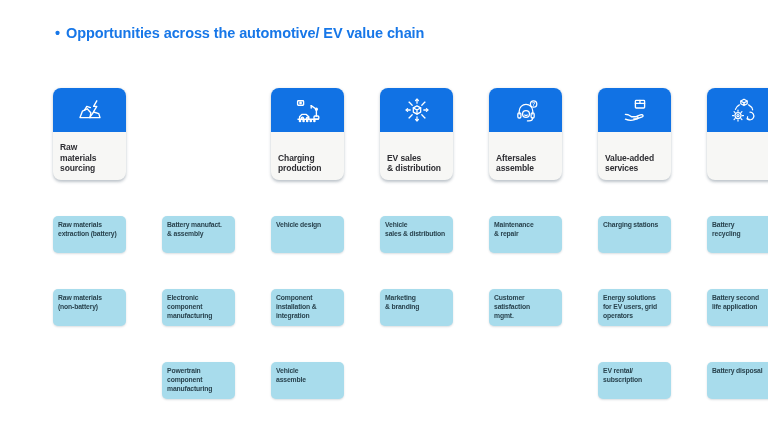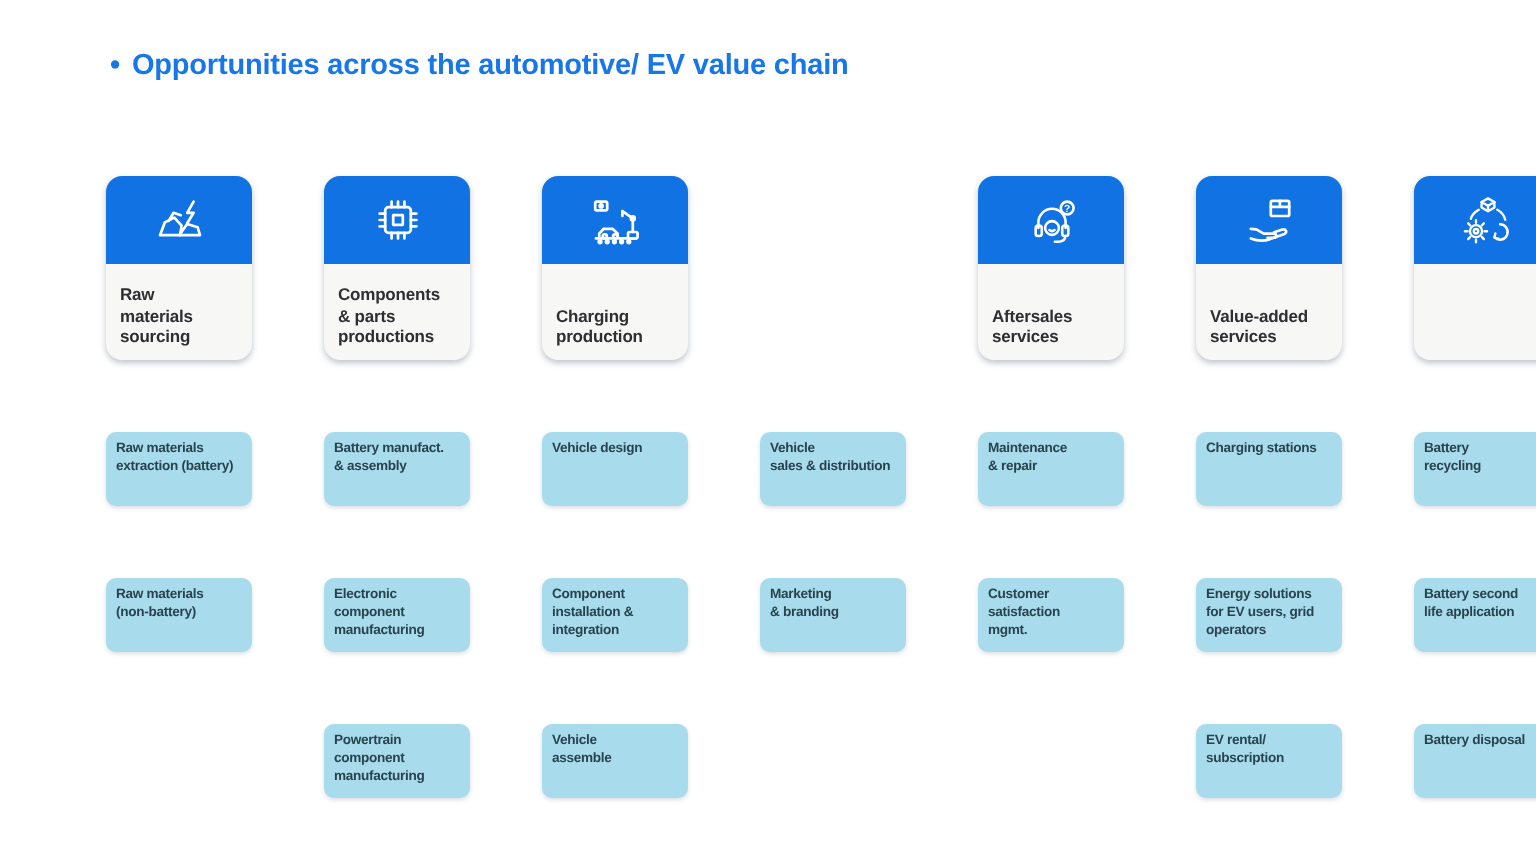--- a/index.html
+++ b/index.html
@@ -48,32 +48,20 @@
           <path d="M13 20.5 L16 15.5 L20.5 17"></path>
           <path d="M19.5 29.5 L24.5 22.5 L31 24.5 L32.5 29.5 Z"></path>
           <path d="M28.5 8.5 L24.5 15.5 L28.5 15.5 L24.5 22"></path>
         </svg>
       </div>
       <div class="hlabel">Raw
 materials
 sourcing</div>
     </div>
 
-    <div class="hcard gc2">
-      <div class="hicon">
-        <svg viewBox="0 0 40 40" width="32" height="32" fill="none" stroke="#fff" stroke-width="1.7" stroke-linecap="round" stroke-linejoin="round">
-          <rect x="12" y="12" width="16" height="16" rx="2"></rect>
-          <rect x="17" y="17" width="6" height="6"></rect>
-          <path d="M16 12V8.5M20 12V8.5M24 12V8.5M16 28v3.5M20 28v3.5M24 28v3.5M12 16H8.5M12 20H8.5M12 24H8.5M28 16h3.5M28 20h3.5M28 24h3.5"></path>
-        </svg>
-      </div>
-      <div class="hlabel">Components
-&amp; parts
-productions</div>
-    </div>
 
     <div class="hcard gc3">
       <div class="hicon">
         <svg viewBox="0 0 40 40" width="32" height="32" fill="none" stroke="#fff" stroke-width="1.7" stroke-linecap="round" stroke-linejoin="round">
           <path d="M7.5 31.5h25"></path>
           <circle cx="10" cy="33.6" r=".8"></circle>
             <circle cx="14.5" cy="33.6" r=".8"></circle>
             <circle cx="19" cy="33.6" r=".8"></circle>
             <circle cx="23.5" cy="33.6" r=".8"></circle>
             <circle cx="28" cy="33.6" r=".8"></circle>
@@ -85,36 +73,52 @@
           <circle cx="30.5" cy="19" r="1.2"></circle>
           <path d="M24 14.5v3"></path>
           <rect x="7" y="8.5" width="7.5" height="5.5" rx="1"></rect>
           <circle cx="10.7" cy="11.2" r=".9"></circle>
         </svg>
       </div>
       <div class="hlabel">Charging
 production</div>
     </div>
 
+    <div class="hcard gc4">
+      <div class="hicon">
+        <svg viewBox="0 0 40 40" width="32" height="32" fill="none" stroke="#fff" stroke-width="1.6" stroke-linecap="round" stroke-linejoin="round">
+          <path d="M20 14.8l4.6 2.6v5.2L20 25.2l-4.6-2.6v-5.2Z"></path>
+          <path d="M15.4 17.4 20 20l4.6-2.6M20 20v5.2"></path>
+          <path d="M20 11.5V6.5M20 28.5v5M11.5 20h-5M28.5 20h5M14 14l-3.6-3.6M26 14l3.6-3.6M14 26l-3.6 3.6M26 26l3.6 3.6"></path>
+          <path d="M18.3 8.2 20 6.5l1.7 1.7M18.3 31.8 20 33.5l1.7-1.7M8.2 18.3 6.5 20l1.7 1.7M31.8 18.3 33.5 20l-1.7 1.7"></path>
+          <circle cx="10.1" cy="10.1" r=".8" fill="#fff" stroke="none"></circle>
+            <circle cx="29.9" cy="10.1" r=".8" fill="#fff" stroke="none"></circle>
+          <circle cx="10.1" cy="29.9" r=".8" fill="#fff" stroke="none"></circle>
+            <circle cx="29.9" cy="29.9" r=".8" fill="#fff" stroke="none"></circle>
+        </svg>
+      </div>
+      <div class="hlabel">EV sales
+&amp; distribution</div>
+    </div>
 
     <div class="hcard gc5">
       <div class="hicon">
         <svg viewBox="0 0 40 40" width="32" height="32" fill="none" stroke="#fff" stroke-width="1.6" stroke-linecap="round" stroke-linejoin="round">
           <path d="M11.5 25v-3.5a8.5 8.5 0 0 1 17 0V25"></path>
           <rect x="9.8" y="23.5" width="3.8" height="6.5" rx="1.6"></rect>
           <rect x="26.4" y="23.5" width="3.8" height="6.5" rx="1.6"></rect>
           <path d="M28.3 30q0 3.6-4.6 3.6h-1.9"></path>
           <circle cx="20" cy="25" r="4.3"></circle>
           <path d="M18.4 26.3q1.6 1.3 3.2 0"></path>
           <circle cx="29.5" cy="12.5" r="4"></circle>
           <text x="29.5" y="14.7" font-size="6.4" text-anchor="middle" fill="#fff" stroke="none" font-family="Liberation Sans, sans-serif" font-weight="bold">?</text>
         </svg>
       </div>
       <div class="hlabel">Aftersales
-services</div>
+assemble</div>
     </div>
 
     <div class="hcard gc6">
       <div class="hicon">
         <svg viewBox="0 0 40 40" width="32" height="32" fill="none" stroke="#fff" stroke-width="1.7" stroke-linecap="round" stroke-linejoin="round">
           <rect x="20.5" y="8" width="11.5" height="9.5" rx="1"></rect>
           <path d="M20.5 11.8h11.5M26.2 8v3.8"></path>
           <path d="M8 25.5l3.5.4 4.5 2.6h6.5c1.8 0 1.8 2.6 0 2.6h-4"></path>
           <path d="M8 31.5c4 1.6 8 1.8 11.5.6l9.5-3.4c2-.8 1-3.4-1.2-2.8l-5.3 1.8"></path>
         </svg>

